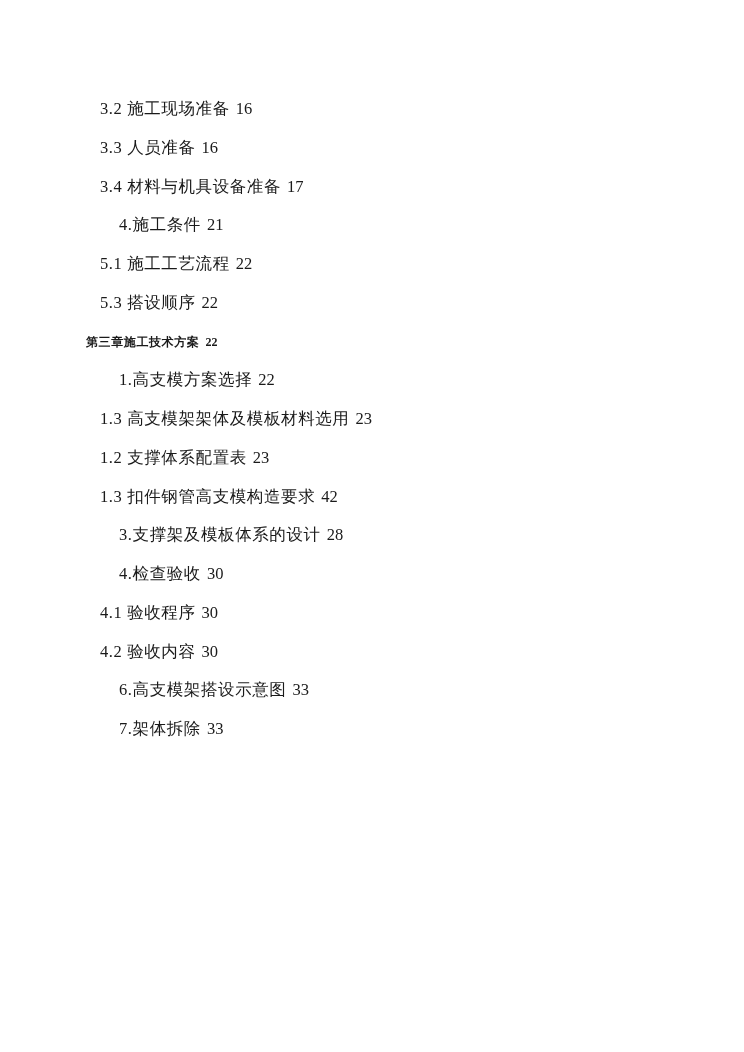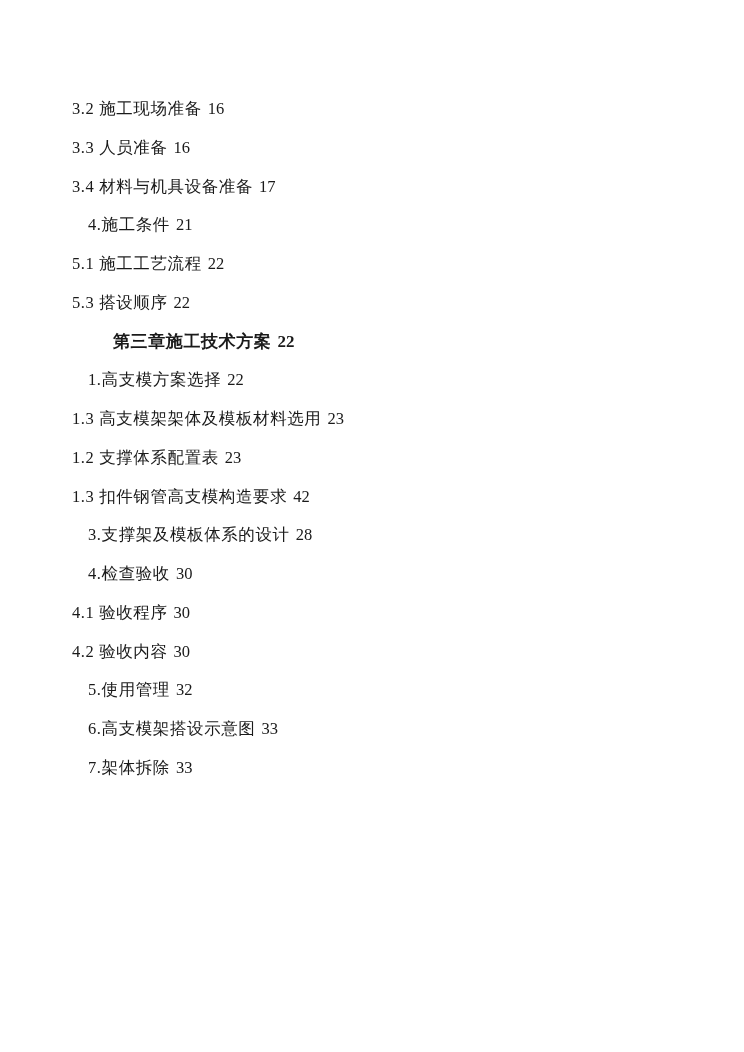--- a/index.html
+++ b/index.html
@@ -27,29 +27,29 @@
   }
   .toc-entry {
     height: 38.75px;
     line-height: 38.75px;
     font-size: 16.5px;
     color: #1a1a1a;
     letter-spacing: 0.6px;
     white-space: nowrap;
   }
   .toc-entry.level-0 {
-    padding-left: 113px;
+    padding-left: 86px;
     font-weight: 700;
-    font-size: 17px;
+    font-size: 12px;
   }
   .toc-entry.level-1 {
-    padding-left: 88px;
+    padding-left: 119px;
   }
   .toc-entry.level-2 {
-    padding-left: 72px;
+    padding-left: 100px;
   }
   .entry-page {
     margin-left: 6px;
     letter-spacing: 0;
   }
 </style>
 </head>
 <body>
 
 <div class="page">
@@ -62,17 +62,16 @@
       <div class="toc-entry level-2"><span class="entry-label">5.3 搭设顺序</span><span class="entry-page">22</span></div>
       <div class="toc-entry level-0"><span class="entry-label">第三章施工技术方案</span><span class="entry-page">22</span></div>
       <div class="toc-entry level-1"><span class="entry-label">1.高支模方案选择</span><span class="entry-page">22</span></div>
       <div class="toc-entry level-2"><span class="entry-label">1.3 高支模架架体及模板材料选用</span><span class="entry-page">23</span></div>
       <div class="toc-entry level-2"><span class="entry-label">1.2 支撑体系配置表</span><span class="entry-page">23</span></div>
       <div class="toc-entry level-2"><span class="entry-label">1.3 扣件钢管高支模构造要求</span><span class="entry-page">42</span></div>
       <div class="toc-entry level-1"><span class="entry-label">3.支撑架及模板体系的设计</span><span class="entry-page">28</span></div>
       <div class="toc-entry level-1"><span class="entry-label">4.检查验收</span><span class="entry-page">30</span></div>
       <div class="toc-entry level-2"><span class="entry-label">4.1 验收程序</span><span class="entry-page">30</span></div>
       <div class="toc-entry level-2"><span class="entry-label">4.2 验收内容</span><span class="entry-page">30</span></div>
-      <div class="toc-entry level-1"><span class="entry-label">5.使用管理</span><span class="entry-page">32</span></div>
       <div class="toc-entry level-1"><span class="entry-label">6.高支模架搭设示意图</span><span class="entry-page">33</span></div>
       <div class="toc-entry level-1"><span class="entry-label">7.架体拆除</span><span class="entry-page">33</span></div>
     </div>
 </div>
 
 </body></html>

